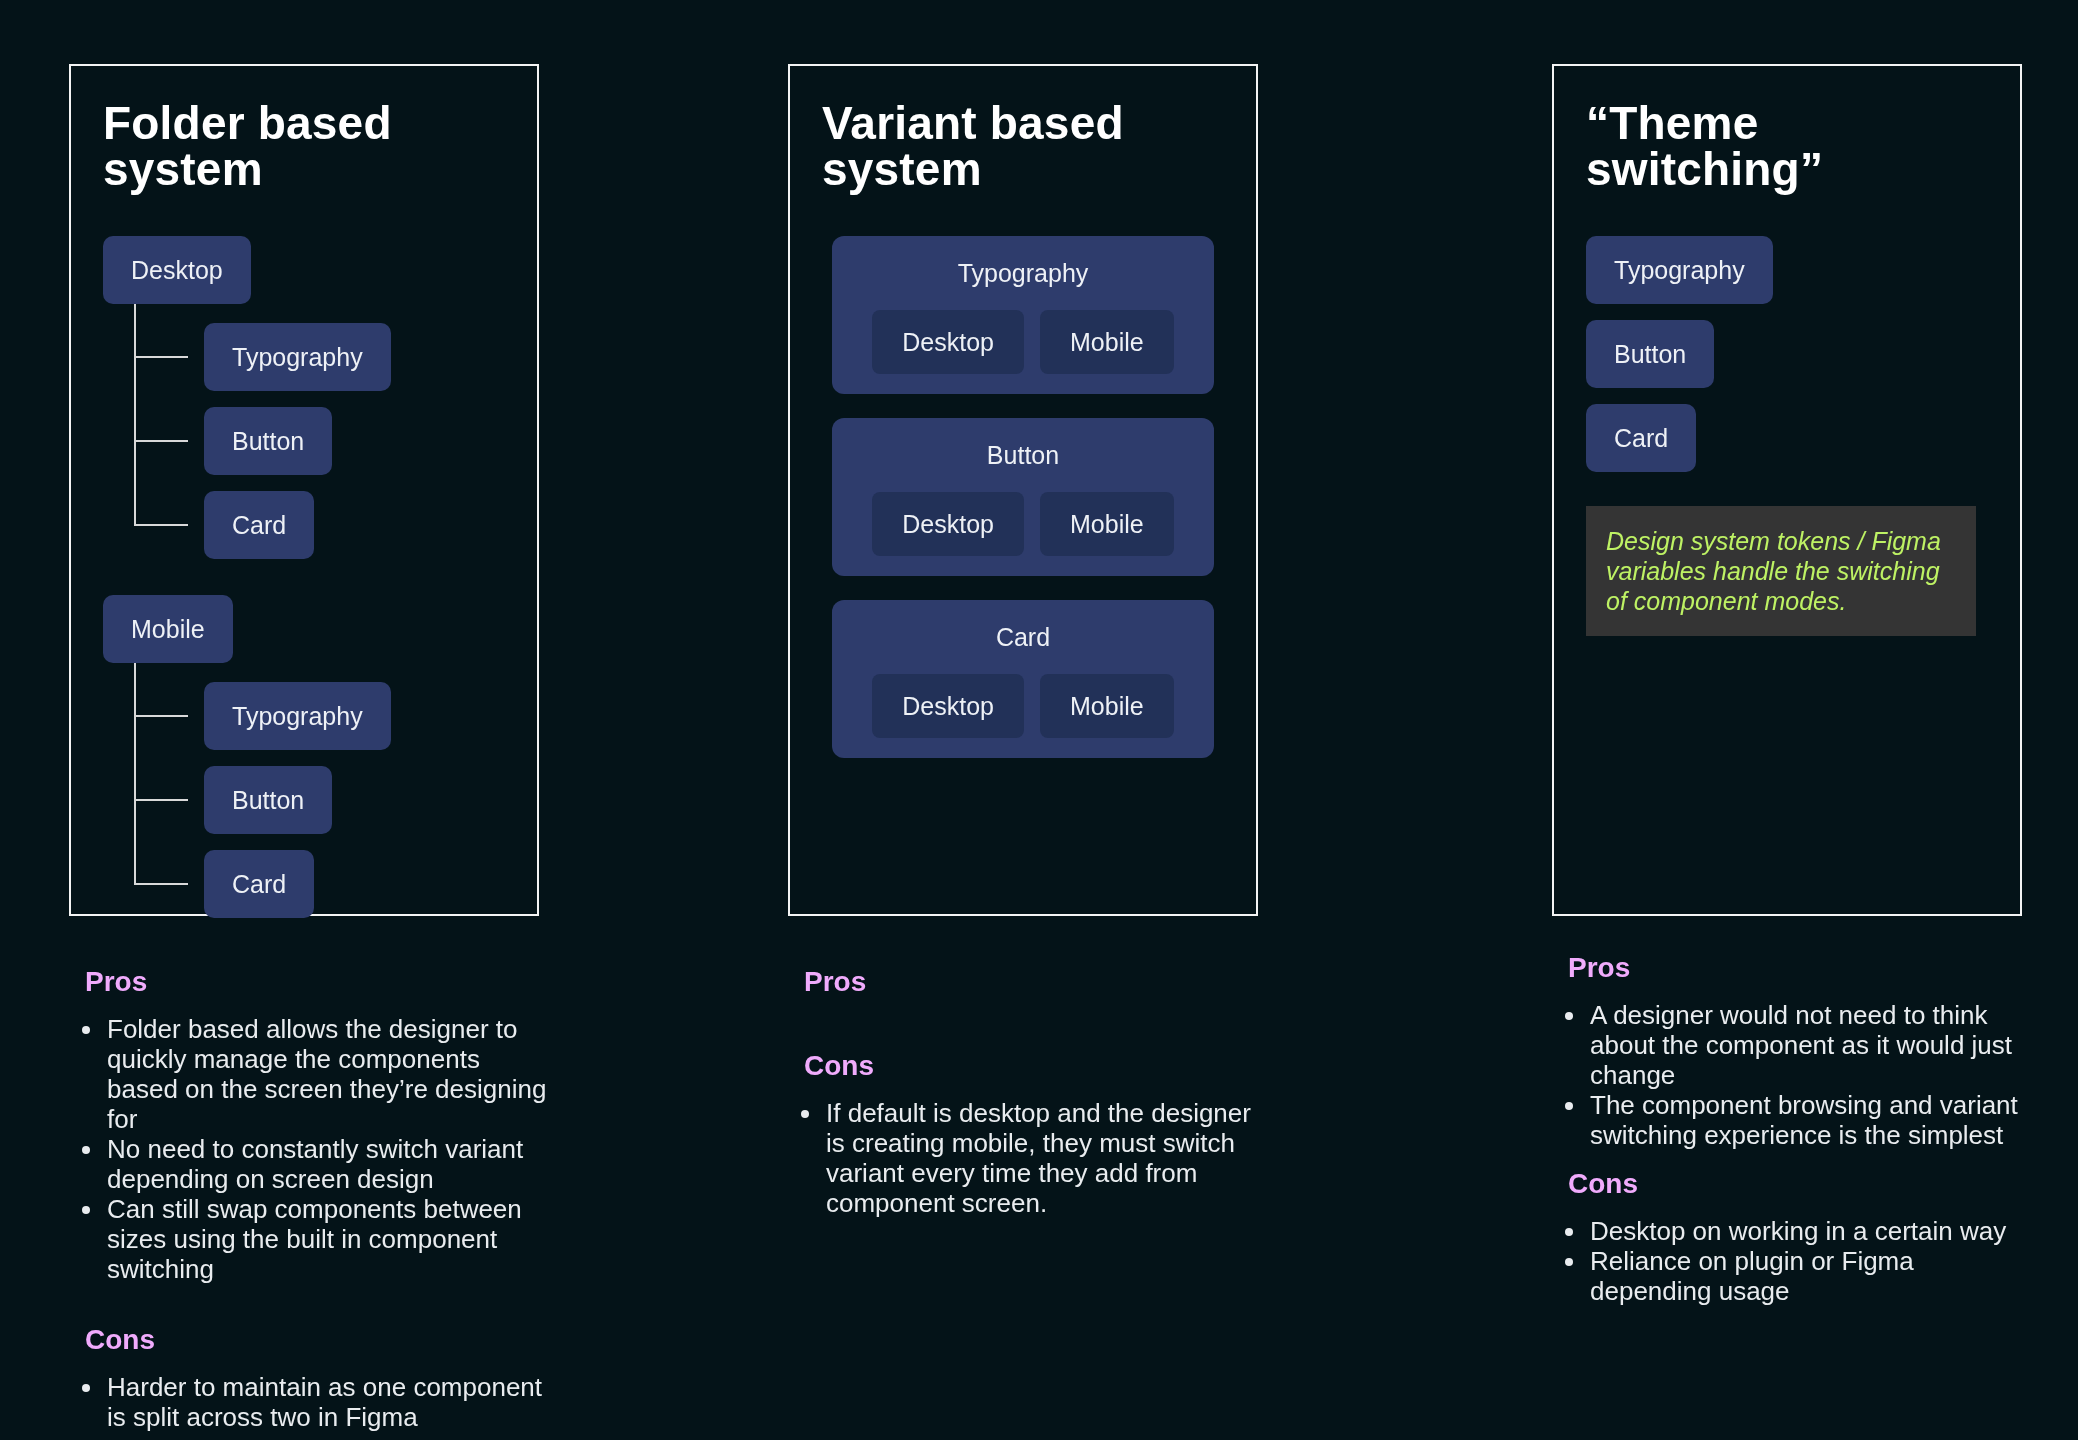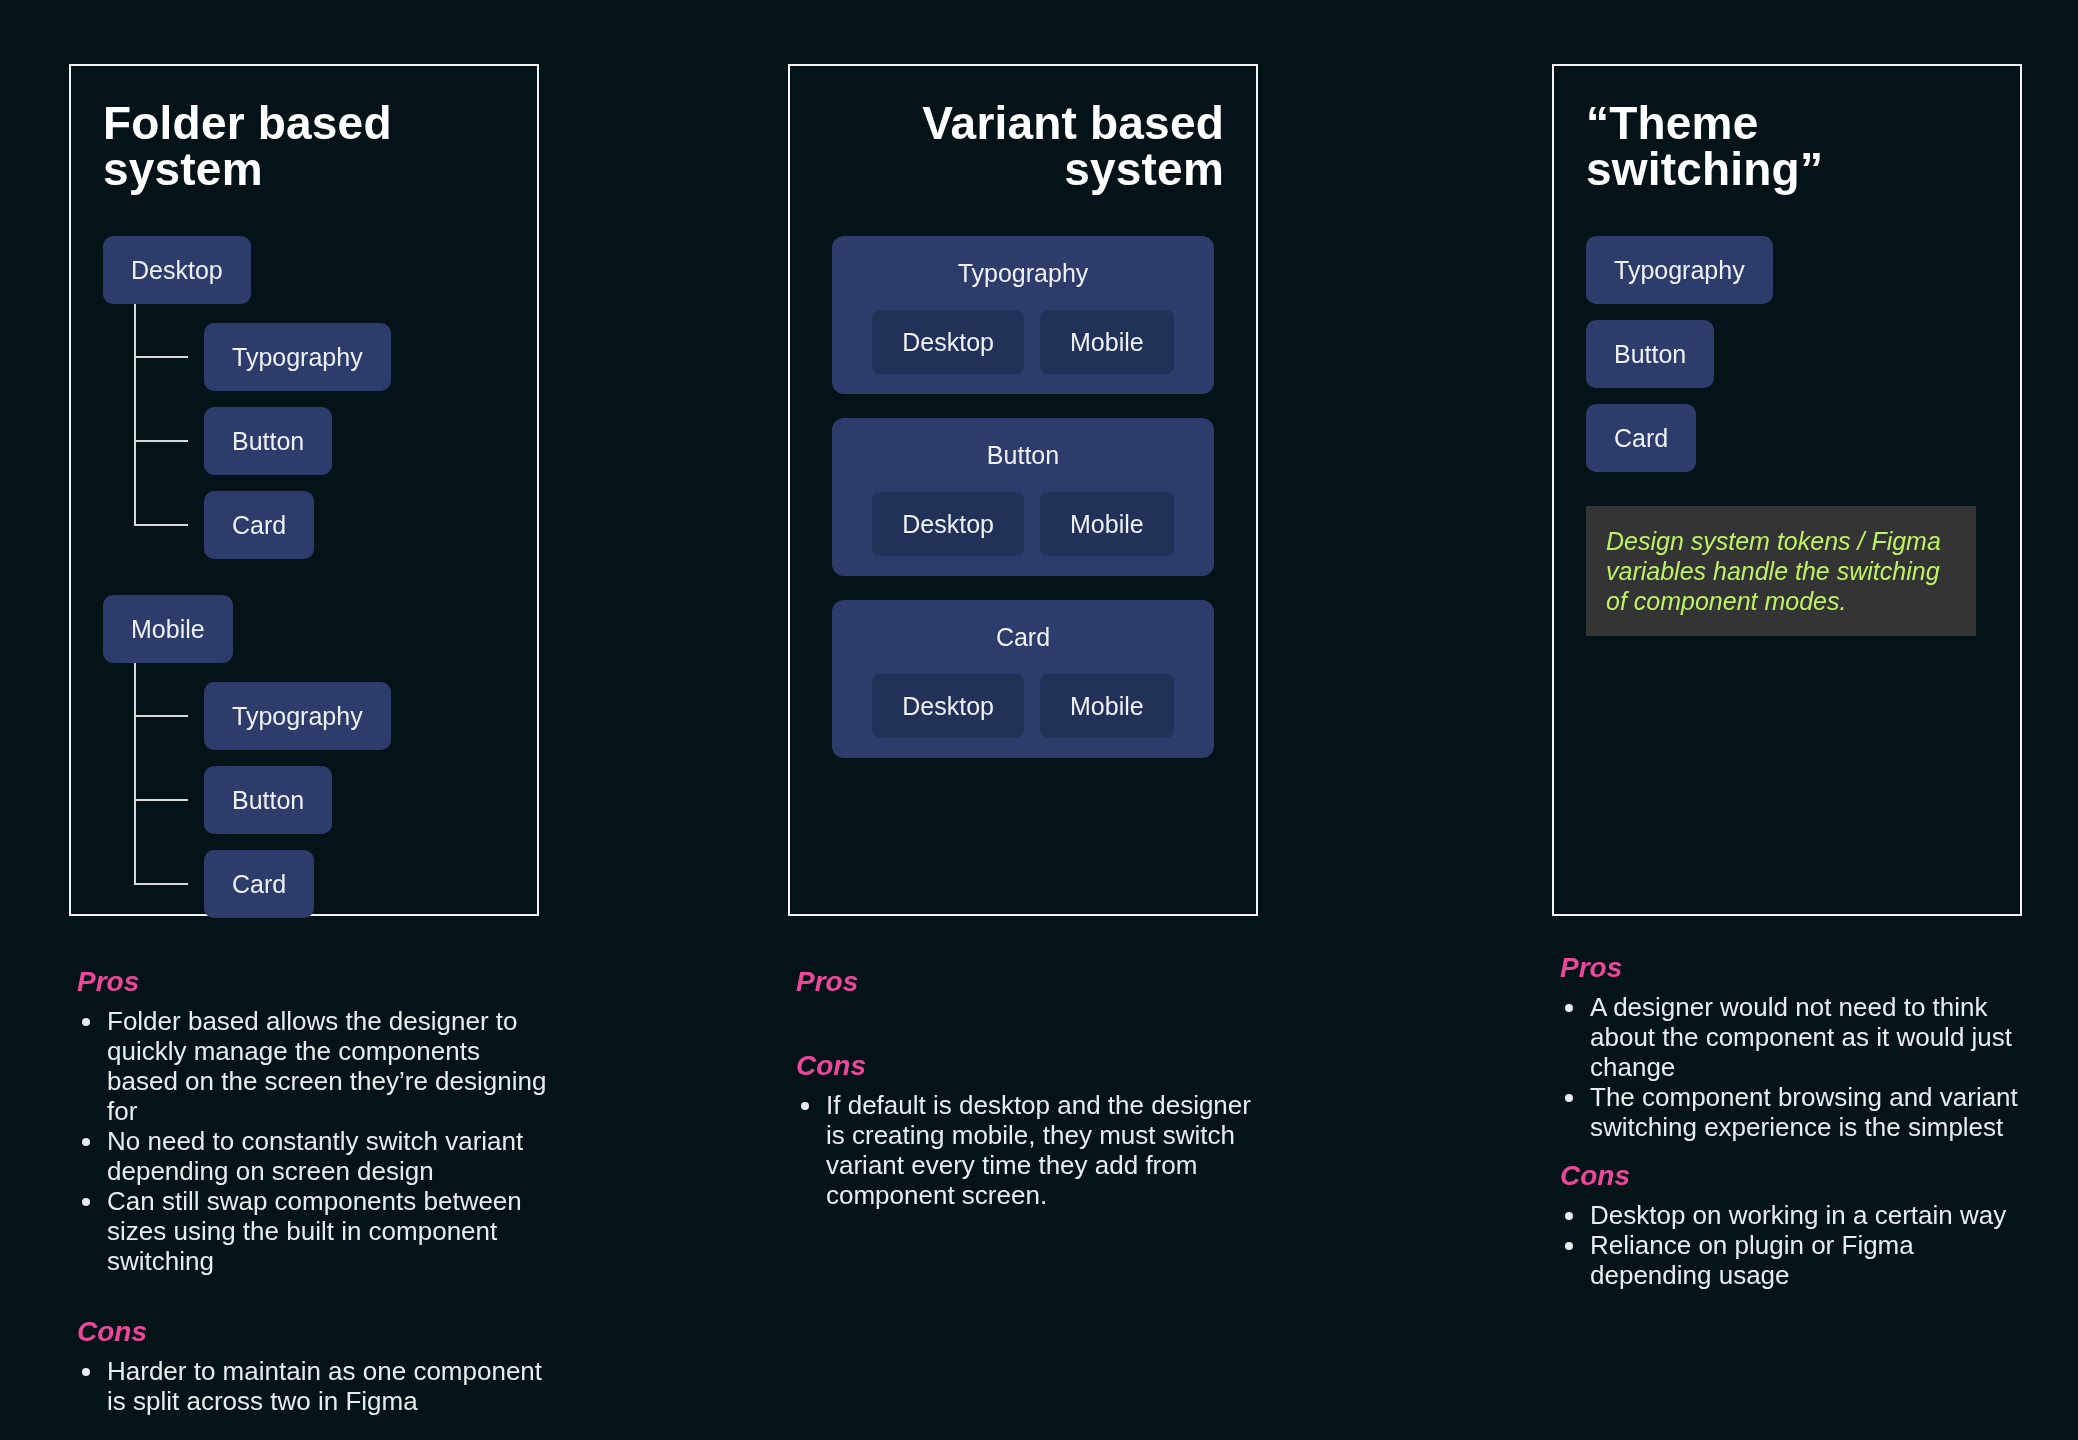--- a/index.html
+++ b/index.html
@@ -34,21 +34,21 @@
     background: transparent;
   }
   .panel-title {
     font-size: 46px;
     line-height: 46px;
     font-weight: 700;
     color: #ffffff;
     margin: 0 0 44px 0;
     letter-spacing: 0.2px;
   }
-  .panel.centered .panel-title { text-align: right; }
+  .panel.centered .panel-title { text-align: left; }
 
   
   .node {
     display: inline-flex;
     align-items: center;
     height: 68px;
     padding: 0 28px;
     background: #2e3c6c;
     border-radius: 10px;
     color: #eef1f6;
@@ -141,24 +141,23 @@
   .pc {
     margin-top: 50px;
     width: 486px;
     font-size: 26px;
     line-height: 30px;
   }
   .col3 .pc { margin-top: 36px; }
   .pc-heading {
     font-weight: 700;
     font-size: 28px;
-    color: #ec4899;
-    margin: 8px;
+    color: #f0abfc;
+    margin: 16px;
     line-height: 32px;
-    font-style: italic;
   }
   .pc ul {
     margin: 2px 0 0 0;
     padding-left: 36px;
   }
   .pc li { padding-left: 2px; }
   .cons-section { margin-top: 40px; }
   .col2 .cons-section { margin-top: 52px; }
   .col3 .cons-section { margin-top: 18px; }
 </style>

